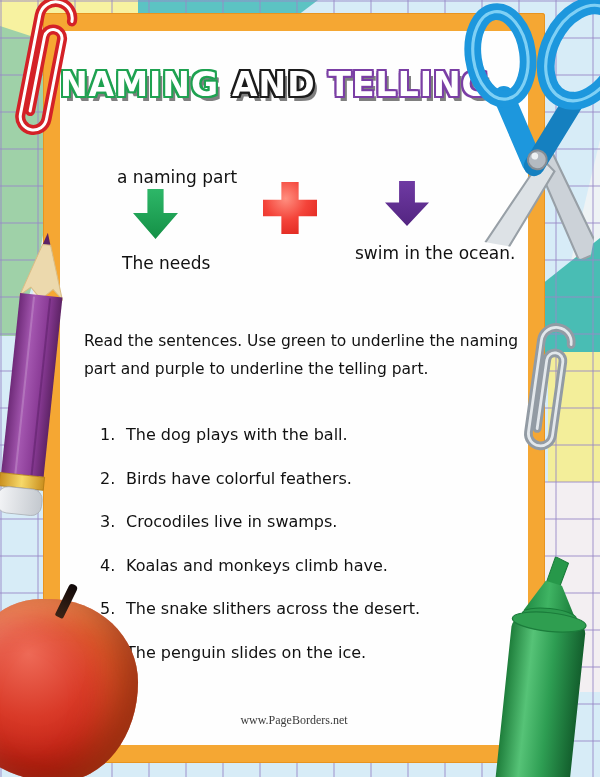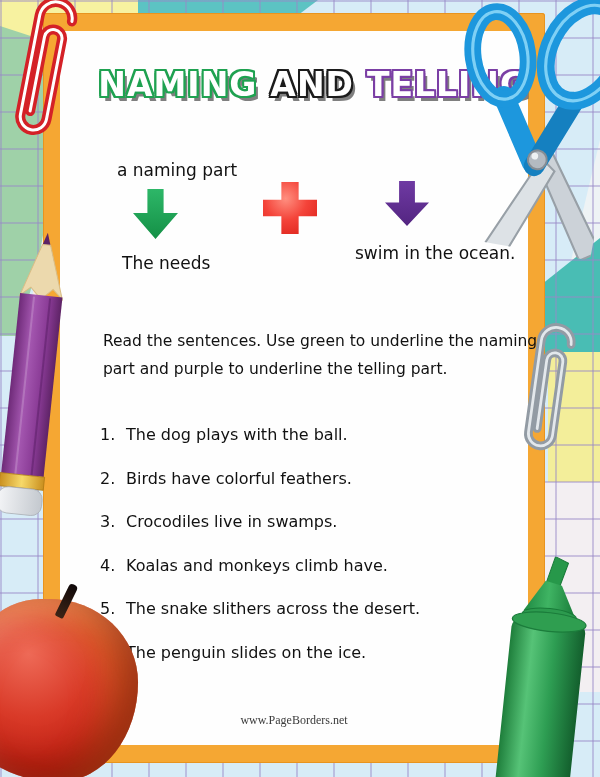--- a/index.html
+++ b/index.html
@@ -29,49 +29,49 @@
       repeating-linear-gradient(to bottom, rgba(152,136,199,.45) 0 2px, transparent 2px 37px); }
 
   
   .frame { position:absolute; left:43px; top:13px; width:502px; height:750px;
            background:#f5a733; border-radius:3px; box-shadow:0 0 0 1px #e8941f inset; }
   .page  { position:absolute; left:60px; top:31px; width:468px; height:714px;
            background:#fefefe; }
 
   
   .title-row { position:absolute; left:0; top:34px; width:100%; display:flex;
-               justify-content:flex-end; gap:13px; }
+               justify-content:flex-start; gap:13px; }
   .title-word { font-size:33px; font-weight:900; letter-spacing:1px; color:#fff;
     text-shadow:
       2px 0 var(--wc), -2px 0 var(--wc), 0 2px var(--wc), 0 -2px var(--wc),
       2px 2px var(--wc), -2px -2px var(--wc), 2px -2px var(--wc), -2px 2px var(--wc),
       4px 5px 0 rgba(95,95,95,.8); }
 
   
   .intro { position:absolute; left:25px; top:86px; font-size:19px; color:#111; }
   .part-label { position:absolute; font-size:17px; color:#111; }
-  .lbl-naming { left:57px;  top:129px; }
+  .lbl-naming { left:57px;  top:136px; }
   .lbl-telling{ left:306px; top:120px; }
   .ex-word { position:absolute; font-size:17px; color:#111; }
   .ex-naming { left:62px;  top:222px; }
   .ex-telling{ left:295px; top:212px; }
 
   .arrow-down { position:absolute;
     clip-path:polygon(32% 0,68% 0,68% 48%,100% 48%,50% 100%,0 48%,32% 48%); }
   .arrow-green  { left:73px;  top:158px; width:45px; height:50px;
                   background:linear-gradient(180deg,#2db768,#149046); }
   .arrow-purple { left:325px; top:150px; width:44px; height:45px;
                   background:linear-gradient(180deg,#6f3aa3,#532581); }
   .plus-sign { position:absolute; left:203px; top:151px; width:54px; height:52px;
     background:radial-gradient(circle at 42% 32%, #ff8f80 0%, #f4443a 45%, #d81c14 100%);
     clip-path:polygon(34% 0,66% 0,66% 34%,100% 34%,100% 66%,66% 66%,66% 100%,34% 100%,34% 66%,0 66%,0 34%,34% 34%); }
 
   
   .instructions { position:absolute; left:24px; top:296px; width:440px;
-                  font-size:15.5px; line-height:28px; color:#111;margin-left:19px; }
+                  font-size:15.5px; line-height:28px; color:#111; }
   .sentences { position:absolute; left:40px; top:394px; }
   .s-item { display:flex; margin-bottom:22.5px; font-size:16px; color:#111; height:21px; }
   .s-num  { width:26px; }
   .footer { position:absolute; left:0; top:682px; width:100%; text-align:center;
             font-family:Liberation Serif, serif; font-size:12px; color:#3a3a3a; }
 
   
   .deco { position:absolute; }
   .deco-clip-red    { left:4px;  top:-8px;  width:82px;  height:164px; transform:rotate(11deg); }
   .deco-clip-silver { left:512px; top:306px; width:74px; height:176px; transform:rotate(8deg); }

